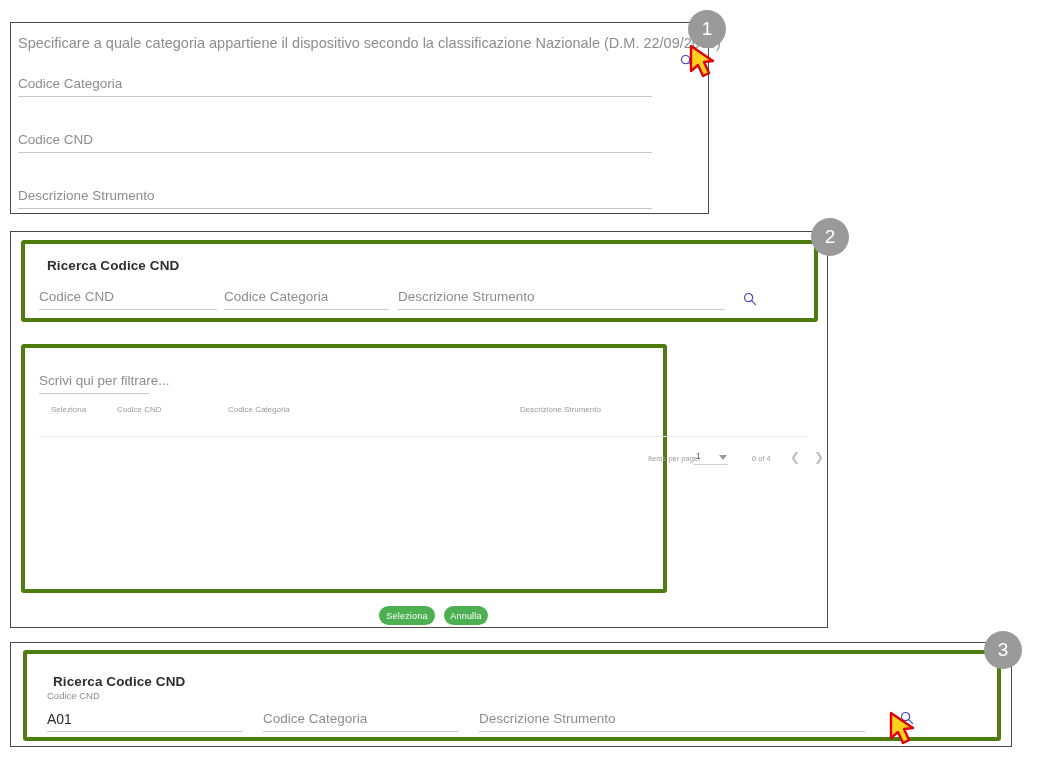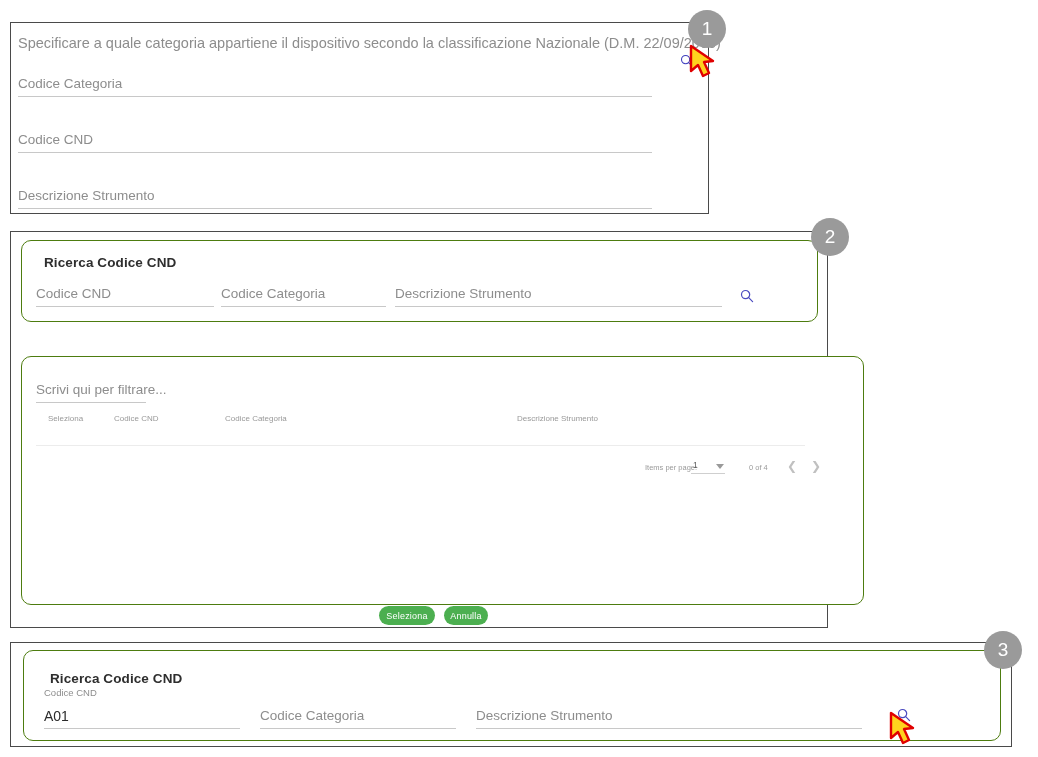--- a/index.html
+++ b/index.html
@@ -31,22 +31,22 @@
     display:flex;align-items:center;justify-content:center;
     font-family:"Liberation Sans", sans-serif;
     z-index:40;
     box-shadow:0 0 0 0 rgba(0,0,0,0);
   }
 
   
   .card{
     position:absolute;
     background:#fff;
-    border:1px solid #4d7c0f;
-    border-radius:10px;
+    border:4px solid #4d7c0f;
+    border-radius:3px;
     box-sizing:border-box;
   }
   .card-title{
     position:absolute;
     font-size:13.5px;
     font-weight:bold;
     color:#2e2e2e;
     letter-spacing:.1px;
   }
 
@@ -177,21 +177,21 @@
       </div>
 
       <span class="mag" style="left:718px;top:48px;">
         <svg width="14" height="14" viewBox="0 0 14 14">
           <circle cx="5.6" cy="5.6" r="4.1" fill="none" stroke="#4a4ac0" stroke-width="1.2"></circle>
           <line x1="8.7" y1="8.7" x2="12.6" y2="12.6" stroke="#4a4ac0" stroke-width="1.2" stroke-linecap="round"></line>
         </svg>
       </span>
     </div>
 
-    <div class="card" style="left:10px;top:112px;width:843px;height:249px;margin-top:12px;">
+    <div class="card" style="left:10px;top:112px;width:646px;height:249px;">
 
       <div class="field" style="left:14px;top:20px;width:110px;height:26px;">
         <span class="ph">Scrivi qui per filtrare...</span>
         <span class="rule"></span>
       </div>
 
       <div class="tbl-head" style="left:26px;top:57px;">Seleziona</div>
       <div class="tbl-head" style="left:92px;top:57px;">Codice CND</div>
       <div class="tbl-head" style="left:203px;top:57px;">Codice Categoria</div>
       <div class="tbl-head" style="left:495px;top:57px;">Descrizione Strumento</div>

